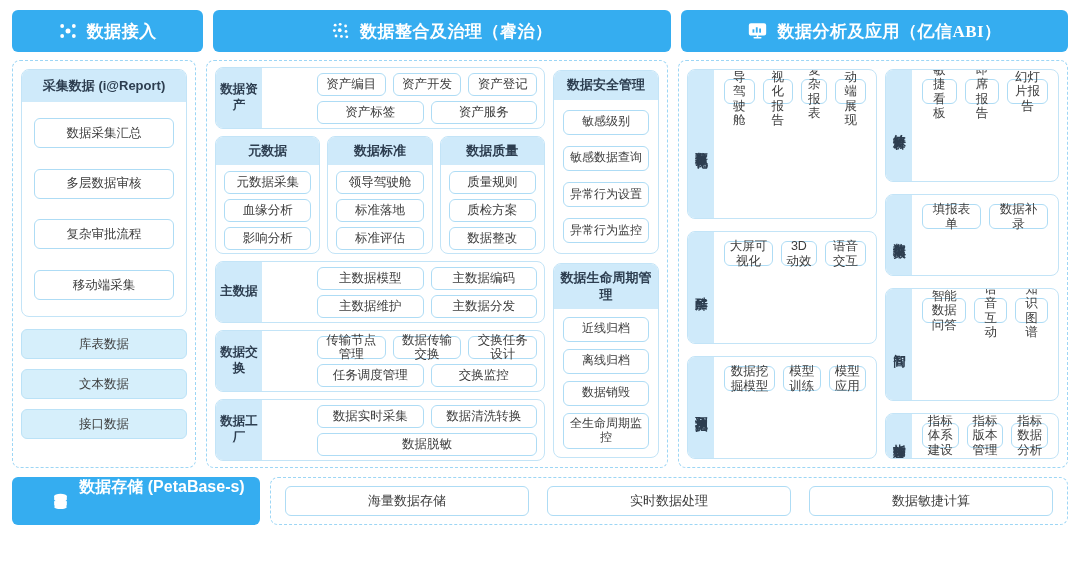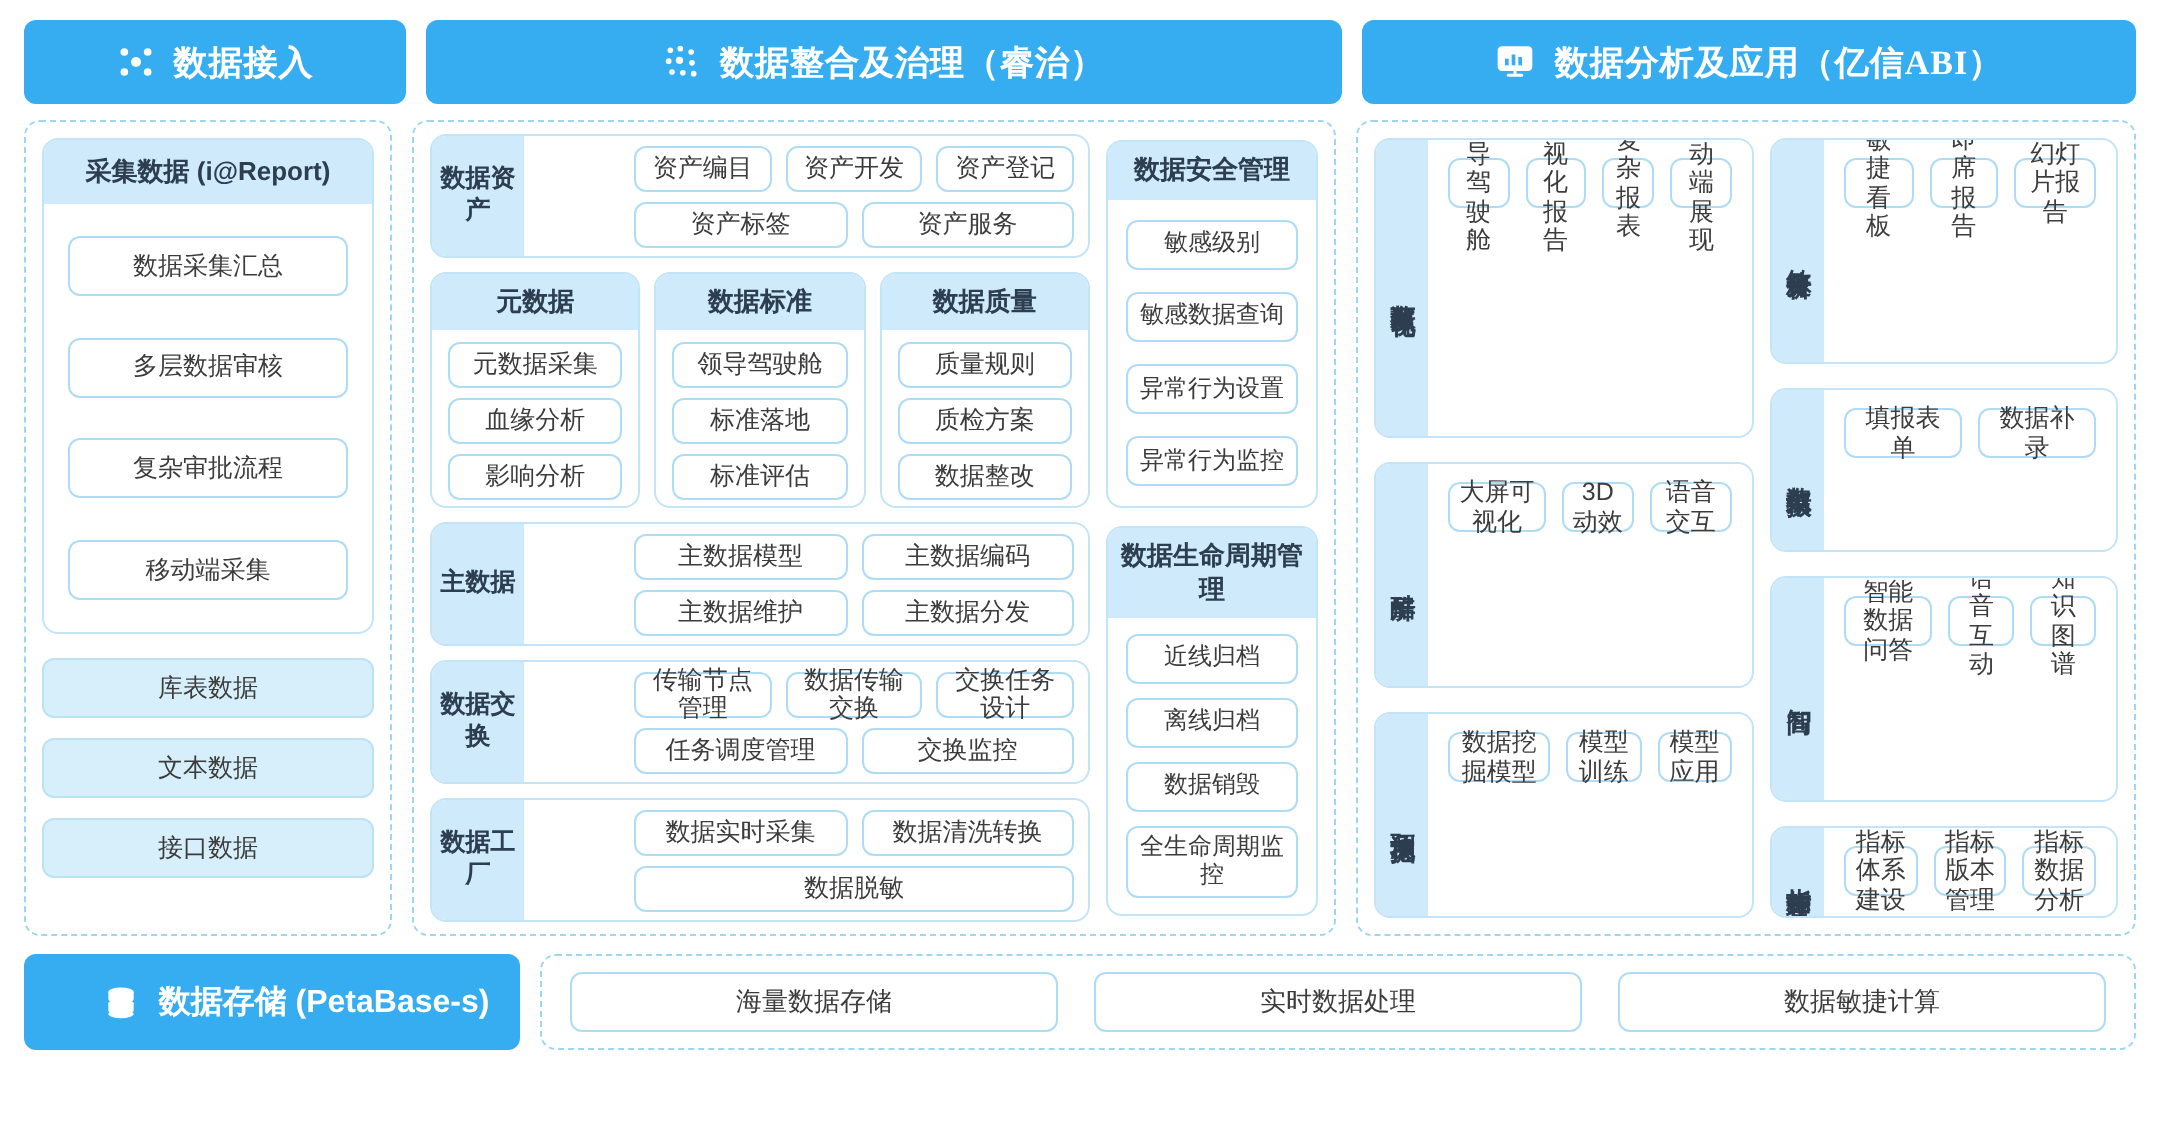--- a/index.html
+++ b/index.html
@@ -153,21 +153,21 @@
 
   
   .bottom {
     margin-top: 9px;
     display: flex; gap: 10px; height: 48px;
   }
   .storage-hdr {
     width: 248px;
     background: #35ADF0;
     border-radius: 6px;
-    display: flex; align-items: center; justify-content: center; gap: 9px;
+    display: flex; justify-content: center; gap: 9px;
     color: #fff; font-size: 16px; font-weight: bold; padding-left: 24px;
   }
   .storage-box {
     flex: 1;
     border: 1px dashed #9DD6F5;
     border-radius: 8px;
     display: flex; align-items: center; gap: 18px;
     padding: 0 14px;
   }
   .storage-box .pill { flex: 1; height: 30px; font-size: 13px; }

